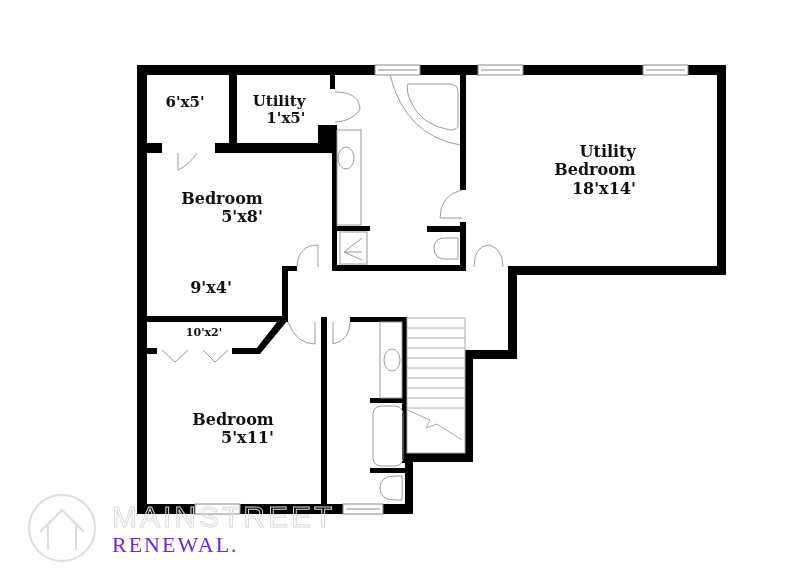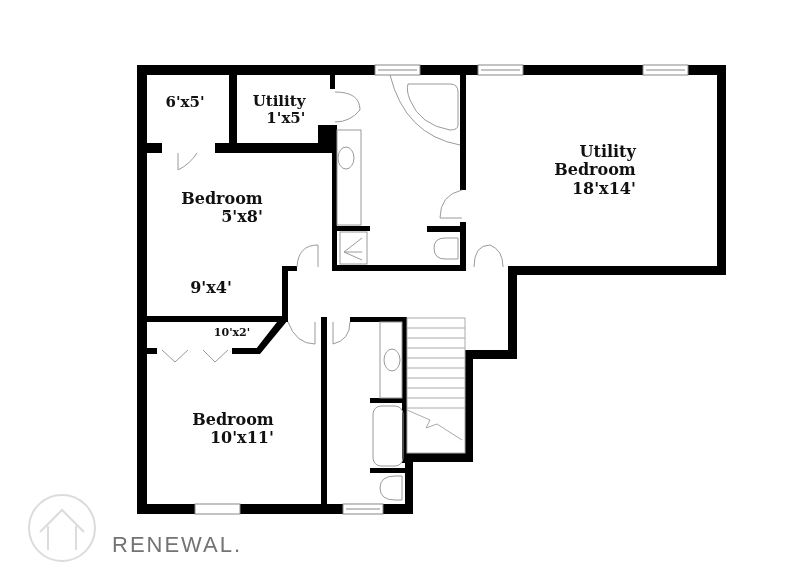--- a/index.html
+++ b/index.html
@@ -4,21 +4,21 @@
 <style>
   html,body{margin:0;padding:0;background:#fff;}
   body{width:809px;height:588px;position:relative;overflow:hidden;font-family:"DejaVu Serif","Liberation Serif",serif;}
   #plan{position:absolute;left:0;top:0;}
   .room-label{position:absolute;text-align:right;font-weight:bold;color:#111;line-height:1.15;font-family:"DejaVu Serif","Liberation Serif",serif;transform:translateX(-50%);white-space:nowrap;}
   .lbl-lg{font-size:16px;}
   .lbl-md{font-size:15px;}
   .lbl-sm{font-size:11px;}
   .logo{position:absolute;left:26px;top:492px;width:300px;height:80px;}
   .logo-text1{position:absolute;left:86px;top:8px;font-family:"Liberation Sans",sans-serif;font-size:30px;letter-spacing:3px;color:transparent;-webkit-text-stroke:1px #d8d8d8;}
-  .logo-text2{position:absolute;left:86px;top:40px;font-family:Liberation Sans, sans-serif;font-size:22px;letter-spacing:2px;color:#737373;}
+  .logo-text2{position:absolute;left:86px;top:40px;font-family:Liberation Serif, serif;font-size:22px;letter-spacing:2px;color:#6d28d9;}
 </style>
 </head>
 <body>
 
 <svg id="plan" width="809" height="588" viewBox="0 0 809 588" xmlns="http://www.w3.org/2000/svg">
   <g fill="#000">
 
     <rect x="137" y="65" width="589" height="10"></rect>
 
     <rect x="137" y="65" width="10" height="449"></rect>
@@ -141,27 +141,28 @@
   <div>Bedroom</div>
   <div>18'x14'</div>
 </div>
 <div class="room-label lbl-lg" style="left:222px;top:190px;">
   <div>Bedroom</div>
   <div>5'x8'</div>
 </div>
 <div class="room-label lbl-lg" style="left:211px;top:279px;">
   <span>9'x4'</span>
 </div>
-<div class="room-label lbl-sm" style="left:204px;top:327px;margin-left:28px;">
+<div class="room-label lbl-sm" style="left:204px;top:327px;">
   <span>10'x2'</span>
 </div>
 <div class="room-label lbl-lg" style="left:233px;top:411px;">
   <div>Bedroom</div>
-  <div>10'x11'</div>
+  <div>5'x11'</div>
 </div>
 
 <div class="logo">
   <svg width="72" height="72" viewBox="0 0 72 72" style="position:absolute;left:0;top:0;">
     <circle cx="36" cy="36" r="33" fill="none" stroke="#dcdcdc" stroke-width="2"></circle>
     <path d="M14,40 L36,18 L58,40 M22,34 L22,58 M50,34 L50,58" fill="none" stroke="#dcdcdc" stroke-width="2"></path>
   </svg>
+  <div class="logo-text1">MAINSTREET</div>
   <div class="logo-text2">RENEWAL.</div>
 </div>
 
 </body></html>

